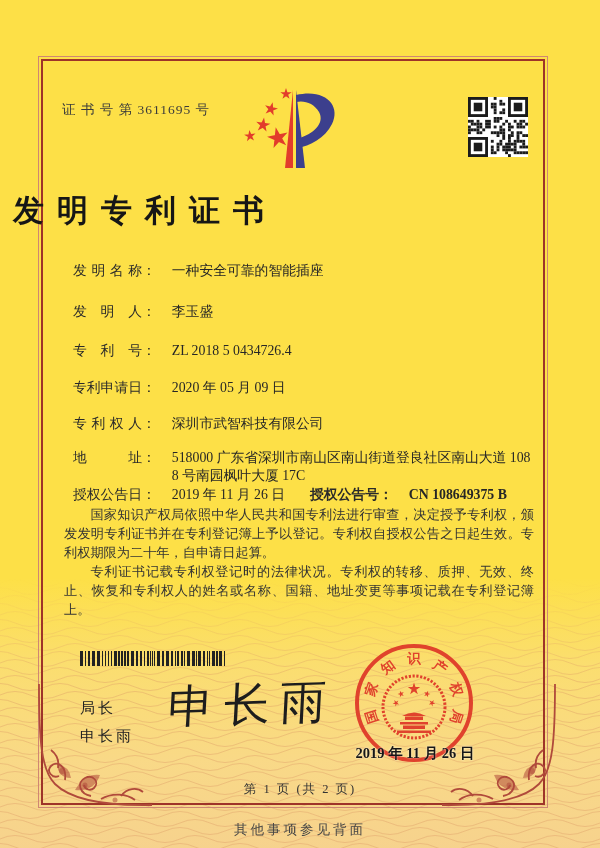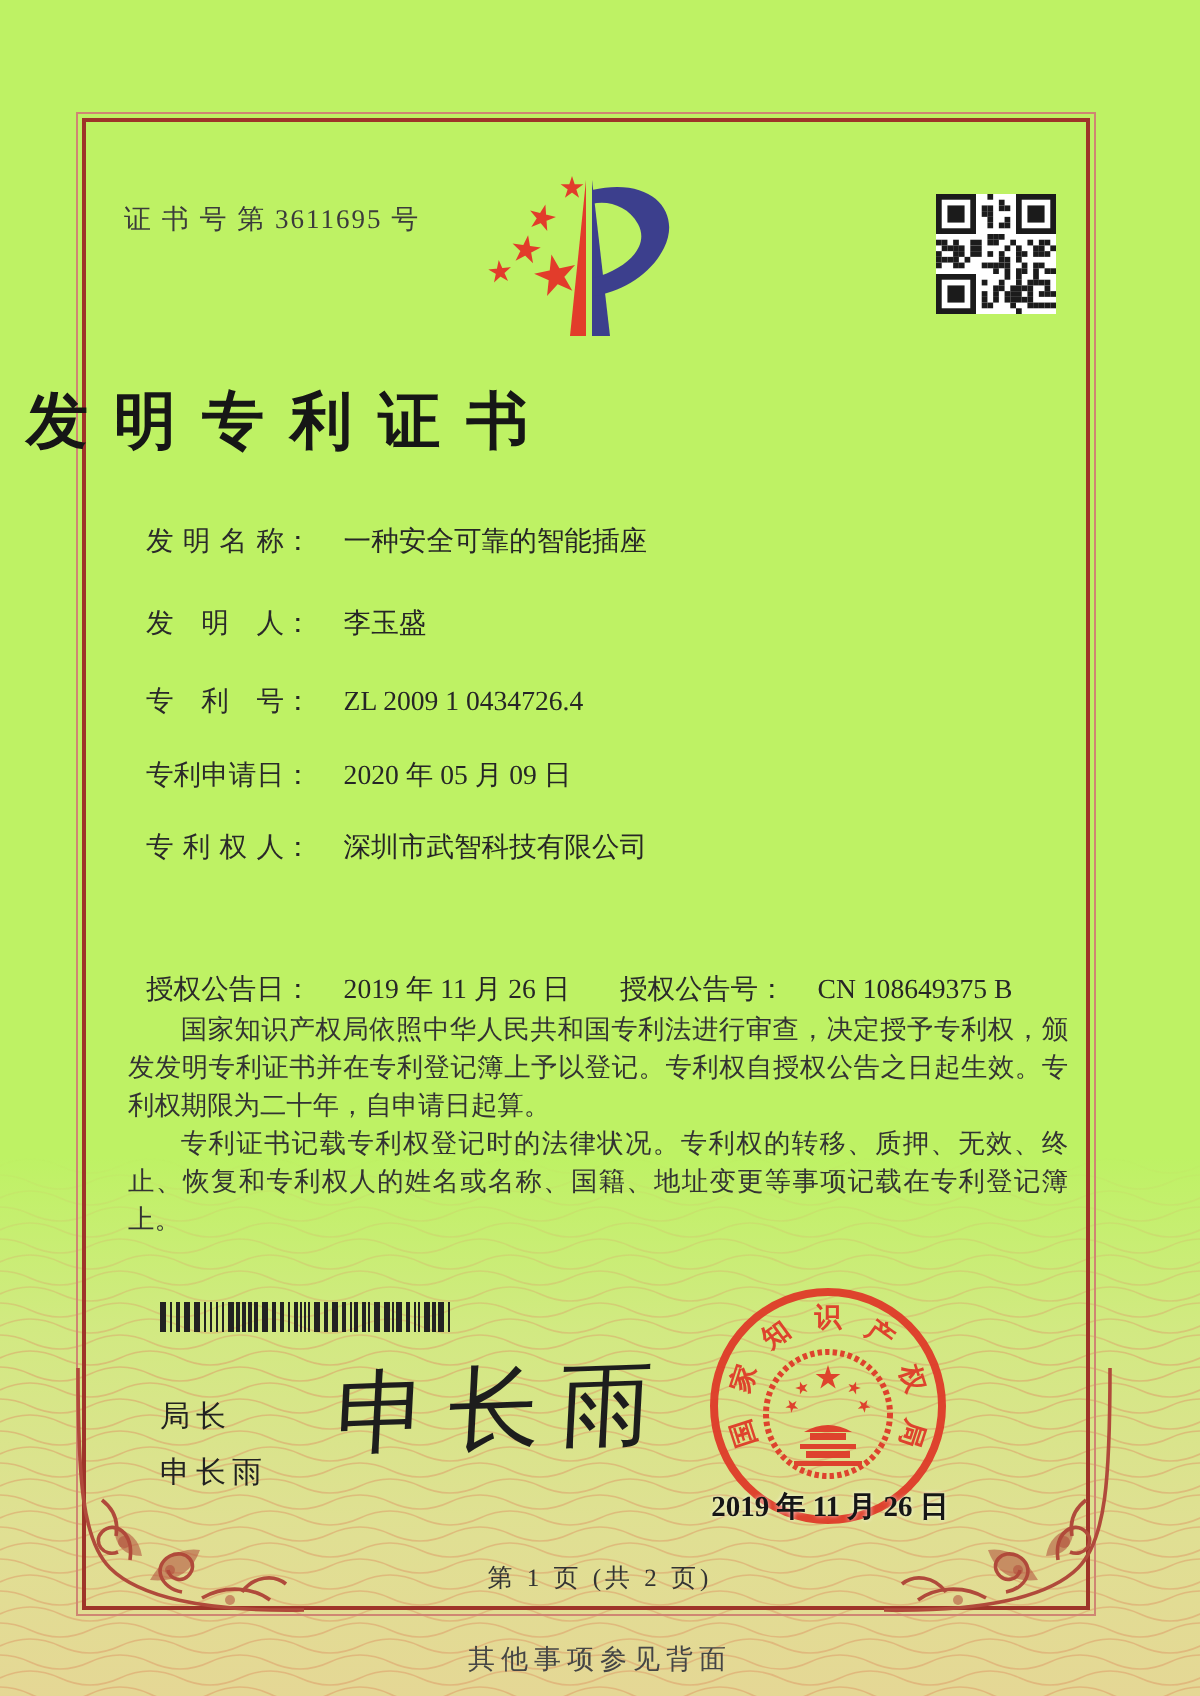--- a/index.html
+++ b/index.html
@@ -1,18 +1,18 @@
 <!DOCTYPE html>
 <html><head>
 <meta charset="utf-8">
 <style>
   * { margin:0; padding:0; box-sizing:border-box; }
   html,body { width:600px; height:848px; }
   body { font-family:"Liberation Serif","DejaVu Serif",serif; background:#e9e7e2; }
-  .page { position:relative; width:600px; height:848px; background:#bef264; overflow:hidden; }
+  .page { position:relative; width:600px; height:848px; background:#fde047; overflow:hidden; }
 
   
   .tex-tint { position:absolute; left:0; top:578px; width:600px; height:270px;
     background:linear-gradient(to bottom, rgba(249,226,200,0) 0%, rgba(247,217,186,.35) 32%,
       rgba(246,212,178,.6) 68%, rgba(244,205,168,.72) 100%); }
   #waves { position:absolute; left:0; top:578px;
     -webkit-mask-image:linear-gradient(to bottom, transparent, #000 105px);
     mask-image:linear-gradient(to bottom, transparent, #000 105px); }
 
   
@@ -30,21 +30,21 @@
 
   .title { position:absolute; left:0; top:190px; width:100%; text-align:left;
     font-size:31px; font-weight:bold; color:#161616; letter-spacing:.42em; text-indent:.42em; }
 
   .row { position:absolute; left:73px; width:472px; font-size:13.8px; color:#262626; line-height:17.5px; }
   .flabel { display:inline-block; width:69px; text-align:justify; text-align-last:justify; vertical-align:top; color:#2a2a2a; }
   .colon { vertical-align:top; }
   .fvalue { display:inline-block; vertical-align:top; max-width:368px; margin-left:16px; }
   .addr .fvalue { width:360px; word-break:break-all; }
   .r0{top:262px}.r1{top:303px}.r2{top:342px}.r3{top:379px}.r4{top:415px}.r5{top:449px}.r6{top:486px}
-  .grant2 { position:absolute; left:237px; top:0; white-space:nowrap; }
+  .grant2 { position:absolute; left:237px; top:0; white-space:nowrap;font-weight:bold; }
 
   .body-text { position:absolute; left:64px; top:505px; width:470px; font-size:13.2px;
     line-height:19px; color:#333; text-align:justify; }
   .body-text p { text-indent:2em; }
 
   .barcode { position:absolute; left:80px; top:651px; }
   .director-title { position:absolute; left:80px; top:699px; font-size:15px; color:#222; letter-spacing:3px;font-family:Liberation Mono, monospace; }
   .director-name  { position:absolute; left:80px; top:727px; font-size:15px; color:#222; letter-spacing:3px; }
   .signature { position:absolute; left:168px; top:674px; font-size:46px; color:#1d1d1d;
     letter-spacing:10px; transform:rotate(-2deg) skewX(-5deg); white-space:nowrap; }
@@ -296,27 +296,30 @@
 
   <div class="title">发明专利证书</div>
 
   <div class="row r0">
     <span class="flabel">发明名称</span><span class="colon">：</span><span class="fvalue">一种安全可靠的智能插座</span>
   </div>
   <div class="row r1">
     <span class="flabel">发明人</span><span class="colon">：</span><span class="fvalue">李玉盛</span>
   </div>
   <div class="row r2">
-    <span class="flabel">专利号</span><span class="colon">：</span><span class="fvalue">ZL 2009 1 0434726.4</span>
+    <span class="flabel">专利号</span><span class="colon">：</span><span class="fvalue">ZL 2018 5 0434726.4</span>
   </div>
   <div class="row r3">
     <span class="flabel">专利申请日</span><span class="colon">：</span><span class="fvalue">2020 年 05 月 09 日</span>
   </div>
   <div class="row r4">
     <span class="flabel">专利权人</span><span class="colon">：</span><span class="fvalue">深圳市武智科技有限公司</span>
+  </div>
+  <div class="row r5 addr">
+    <span class="flabel">地址</span><span class="colon">：</span><span class="fvalue">518000 广东省深圳市南山区南山街道登良社区南山大道 1088 号南园枫叶大厦 17C</span>
   </div>
   <div class="row r6">
     <span><span class="flabel">授权公告日</span><span class="colon">：</span><span class="fvalue">2019 年 11 月 26 日</span></span>
     <span class="grant2"><span class="flabel">授权公告号</span><span class="colon">：</span><span class="fvalue">CN 108649375 B</span></span>
   </div>
 
   <div class="body-text">
     <p>国家知识产权局依照中华人民共和国专利法进行审查，决定授予专利权，颁发发明专利证书并在专利登记簿上予以登记。专利权自授权公告之日起生效。专利权期限为二十年，自申请日起算。</p>
     <p>专利证书记载专利权登记时的法律状况。专利权的转移、质押、无效、终止、恢复和专利权人的姓名或名称、国籍、地址变更等事项记载在专利登记簿上。</p>
   </div>

